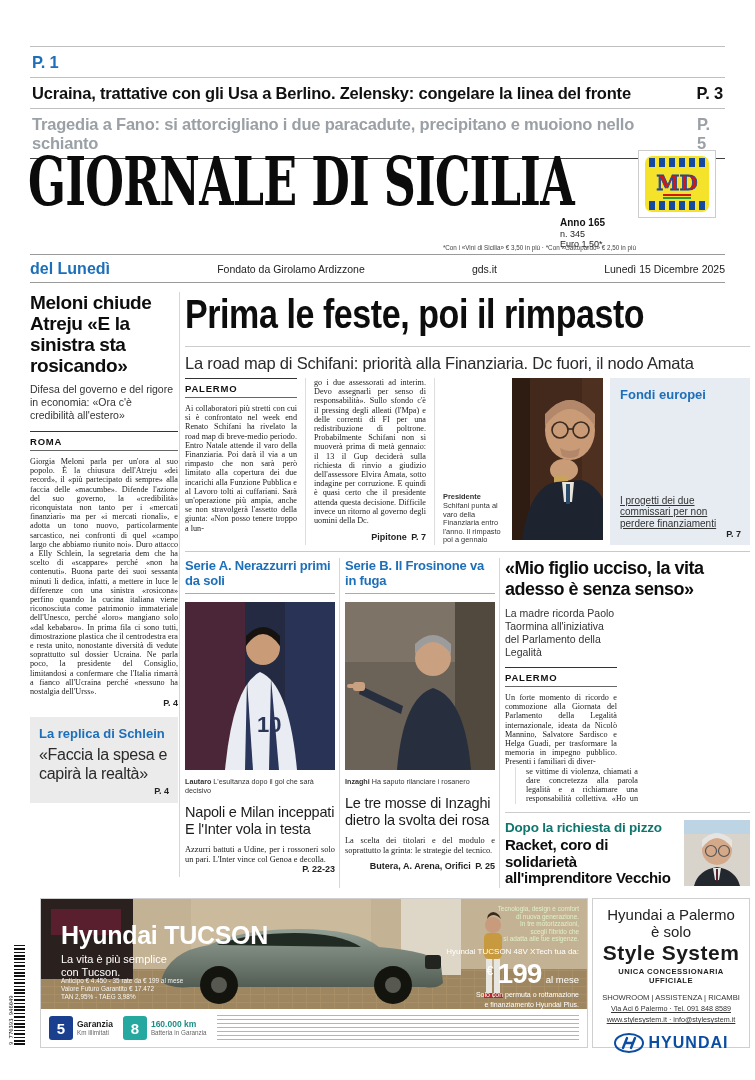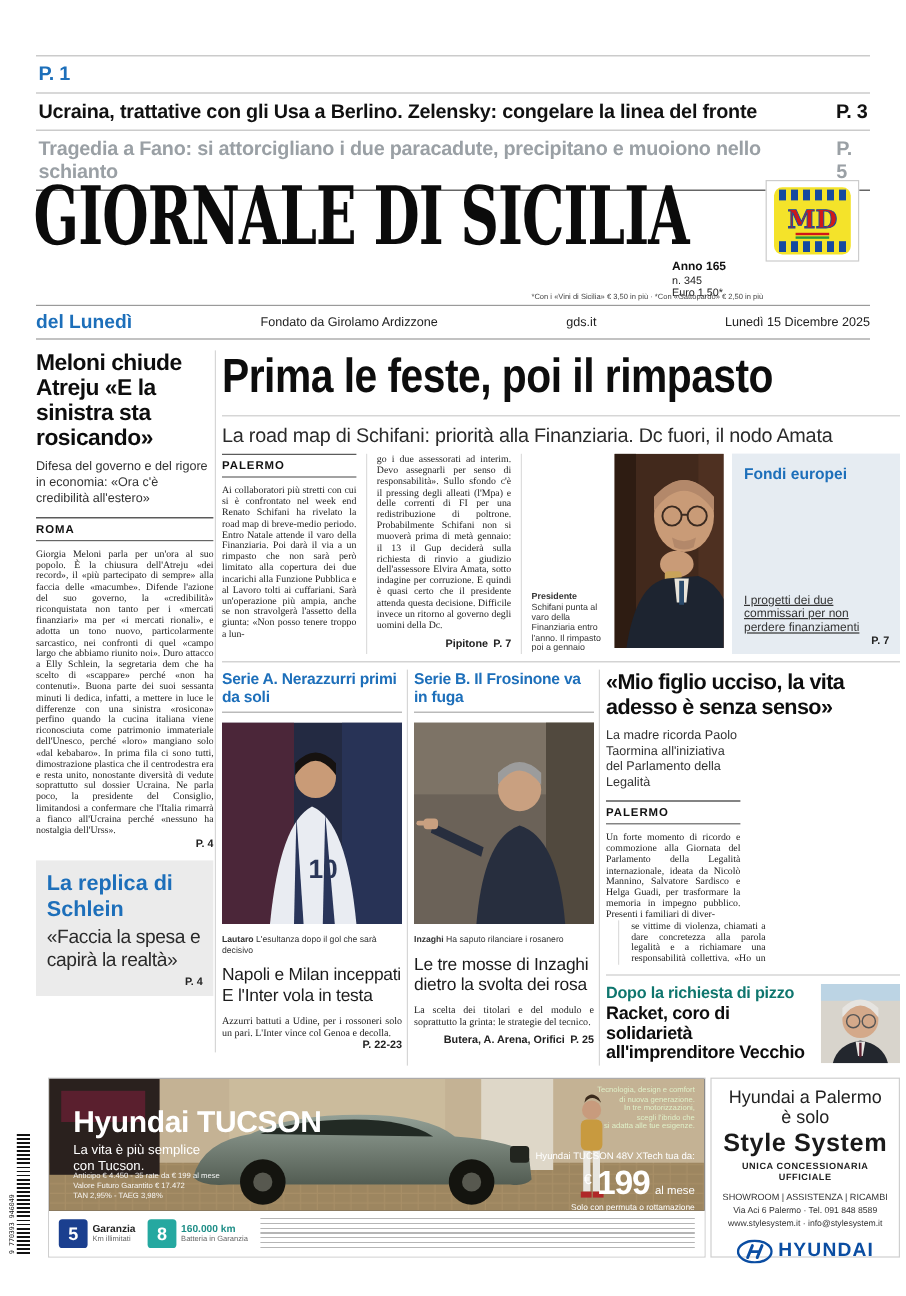--- a/index.html
+++ b/index.html
@@ -59,21 +59,21 @@
       text-align:justify;color:#1a1a1a;}
   .pgref{font-weight:bold;font-size:9px;color:#222;font-family:"Liberation Sans",sans-serif;}
   .byline{font-weight:bold;font-size:9px;color:#222;}
 
   
   #meloni{left:30px;top:292px;width:148px;height:585px;overflow:hidden;}
   #meloni h2{margin:0 0 7px 0;font-size:19px;line-height:21px;letter-spacing:-0.4px;color:#0d0d0d;}
   #meloni .stand{font-size:10.5px;line-height:13px;color:#333;margin-bottom:9px;}
   #meloni .p4{text-align:right;margin-top:2px;}
   #schlein{margin-top:9px;background:#ebebeb;padding:9px 9px 7px 9px;}
-  #schlein .k{color:#1d6fba;font-weight:bold;font-size:18px;margin-bottom:5px;}
+  #schlein .k{color:#1d6fba;font-weight:bold;font-size:13px;margin-bottom:5px;}
   #schlein .q{font-size:16px;line-height:18.5px;color:#2a2a2a;letter-spacing:-0.3px;}
   #schlein .p{text-align:right;margin-top:3px;}
 
   
   #leadbody{left:185px;top:378px;width:418px;height:167px;display:flex;overflow:hidden;}
   #leadbody .col{width:112px;flex:none;}
   #leadbody .col + .col, #leadbody .capcol{border-left:1px solid #ddd;margin-left:8px;padding-left:8px;}
   #leadbody .capcol{width:62px;flex:none;display:flex;flex-direction:column;}
   .leadcap{margin-top:auto;font-size:7.4px;line-height:8.6px;color:#333;}
   .leadcap b{font-weight:bold;}
@@ -111,27 +111,27 @@
   
   #racket{left:505px;top:812px;width:245px;height:80px;display:flex;overflow:hidden;
       border-top:1px solid #ccc;padding-top:7px;box-sizing:border-box;}
   #racket .txt{width:172px;flex:none;}
   #racket .k{color:#0f766e;font-weight:bold;font-size:13.5px;letter-spacing:-0.2px;}
   #racket h4{margin:2px 0 5px 0;font-size:15px;line-height:16.5px;letter-spacing:-0.3px;color:#0d0d0d;}
   #racket .ph{margin-left:7px;width:66px;height:66px;}
 
   
   #ad-left{left:40px;top:898px;width:548px;height:150px;border:1px solid #cfcfcf;box-sizing:border-box;}
-  #adphoto{position:relative;width:100%;height:110px;overflow:hidden;background:#000000;}
+  #adphoto{position:relative;width:100%;height:110px;overflow:hidden;background:#a21caf;}
   .adtxt{position:absolute;color:#fff;}
   #ad-title{left:20px;top:22px;font-size:25px;font-weight:bold;letter-spacing:-0.3px;}
   #ad-sub{left:20px;top:54px;width:110px;font-size:11px;line-height:13px;}
   #ad-fin{left:20px;bottom:8px;font-size:6.4px;line-height:8px;opacity:.92;}
   #ad-right-lines{right:8px;top:6px;width:110px;text-align:right;font-size:6.4px;line-height:7.6px;color:#dff0c8;}
-  #ad-offer{right:8px;top:60px;width:150px;text-align:right;}
+  #ad-offer{right:8px;top:48px;width:150px;text-align:right;}
   #ad-offer .l1{font-size:8px;}
   #ad-offer .price{margin-top:2px;}
   #ad-offer .eur{font-size:12px;vertical-align:8px;}
   #ad-offer .num{font-size:28px;font-weight:bold;letter-spacing:-1px;}
   #ad-offer .mese{font-size:9.5px;}
   #ad-offer .l2{font-size:7px;line-height:8.5px;margin-top:1px;}
   #adstrip{display:flex;align-items:center;height:38px;padding:0 8px;gap:10px;background:#fff;}
   .badge{display:flex;align-items:center;gap:4px;flex:none;}
   .bnum{width:24px;height:24px;border-radius:3px;color:#fff;font-weight:bold;font-size:15px;
       display:flex;align-items:center;justify-content:center;}
@@ -141,21 +141,21 @@
   .badge .t2{font-size:6.3px;color:#666;line-height:7px;}
   .mlines{background:repeating-linear-gradient(180deg,#b5b5b5 0 1px,transparent 1px 4px);}
   #adstrip .mlines{flex:1;height:26px;}
 
   #ad-right{left:592px;top:898px;width:158px;height:150px;border:1px solid #cfcfcf;box-sizing:border-box;
       padding:7px 8px;text-align:center;display:flex;flex-direction:column;align-items:center;}
   #ad-right .l1{font-size:15px;color:#222;}
   #ad-right .ss{font-size:21px;font-weight:bold;letter-spacing:0.5px;color:#1a1a1a;margin-top:1px;}
   #ad-right .l3{font-size:7.6px;font-weight:bold;letter-spacing:0.5px;color:#222;margin-top:2px;}
   #ad-right .l4{font-size:7.6px;color:#333;margin-top:8px;}
-  #ad-right .l5,#ad-right .l6{font-size:7.2px;color:#333;margin-top:2px;}
+  #ad-right .l5,#ad-right .l6{font-size:7.2px;color:#333;margin-top:2px;text-decoration:underline;}
   #hyulogo{display:flex;align-items:center;gap:5px;margin-top:9px;color:#0a4da2;}
   #hyulogo .word{font-size:16px;font-weight:bold;letter-spacing:1px;}
   #ad-right .mlines{width:140px;height:22px;margin-top:8px;}
 
   
   #barcode{left:7px;top:945px;width:20px;height:100px;display:flex;}
   #barcode .stripes{width:11px;height:100px;
       background:repeating-linear-gradient(0deg,#111 0 1.5px,#fff 1.5px 3.4px);}
   #barcode .num{writing-mode:vertical-rl;transform:rotate(180deg);
       font-family:"DejaVu Sans Mono",monospace;font-size:5.5px;color:#111;margin-left:1px;}

